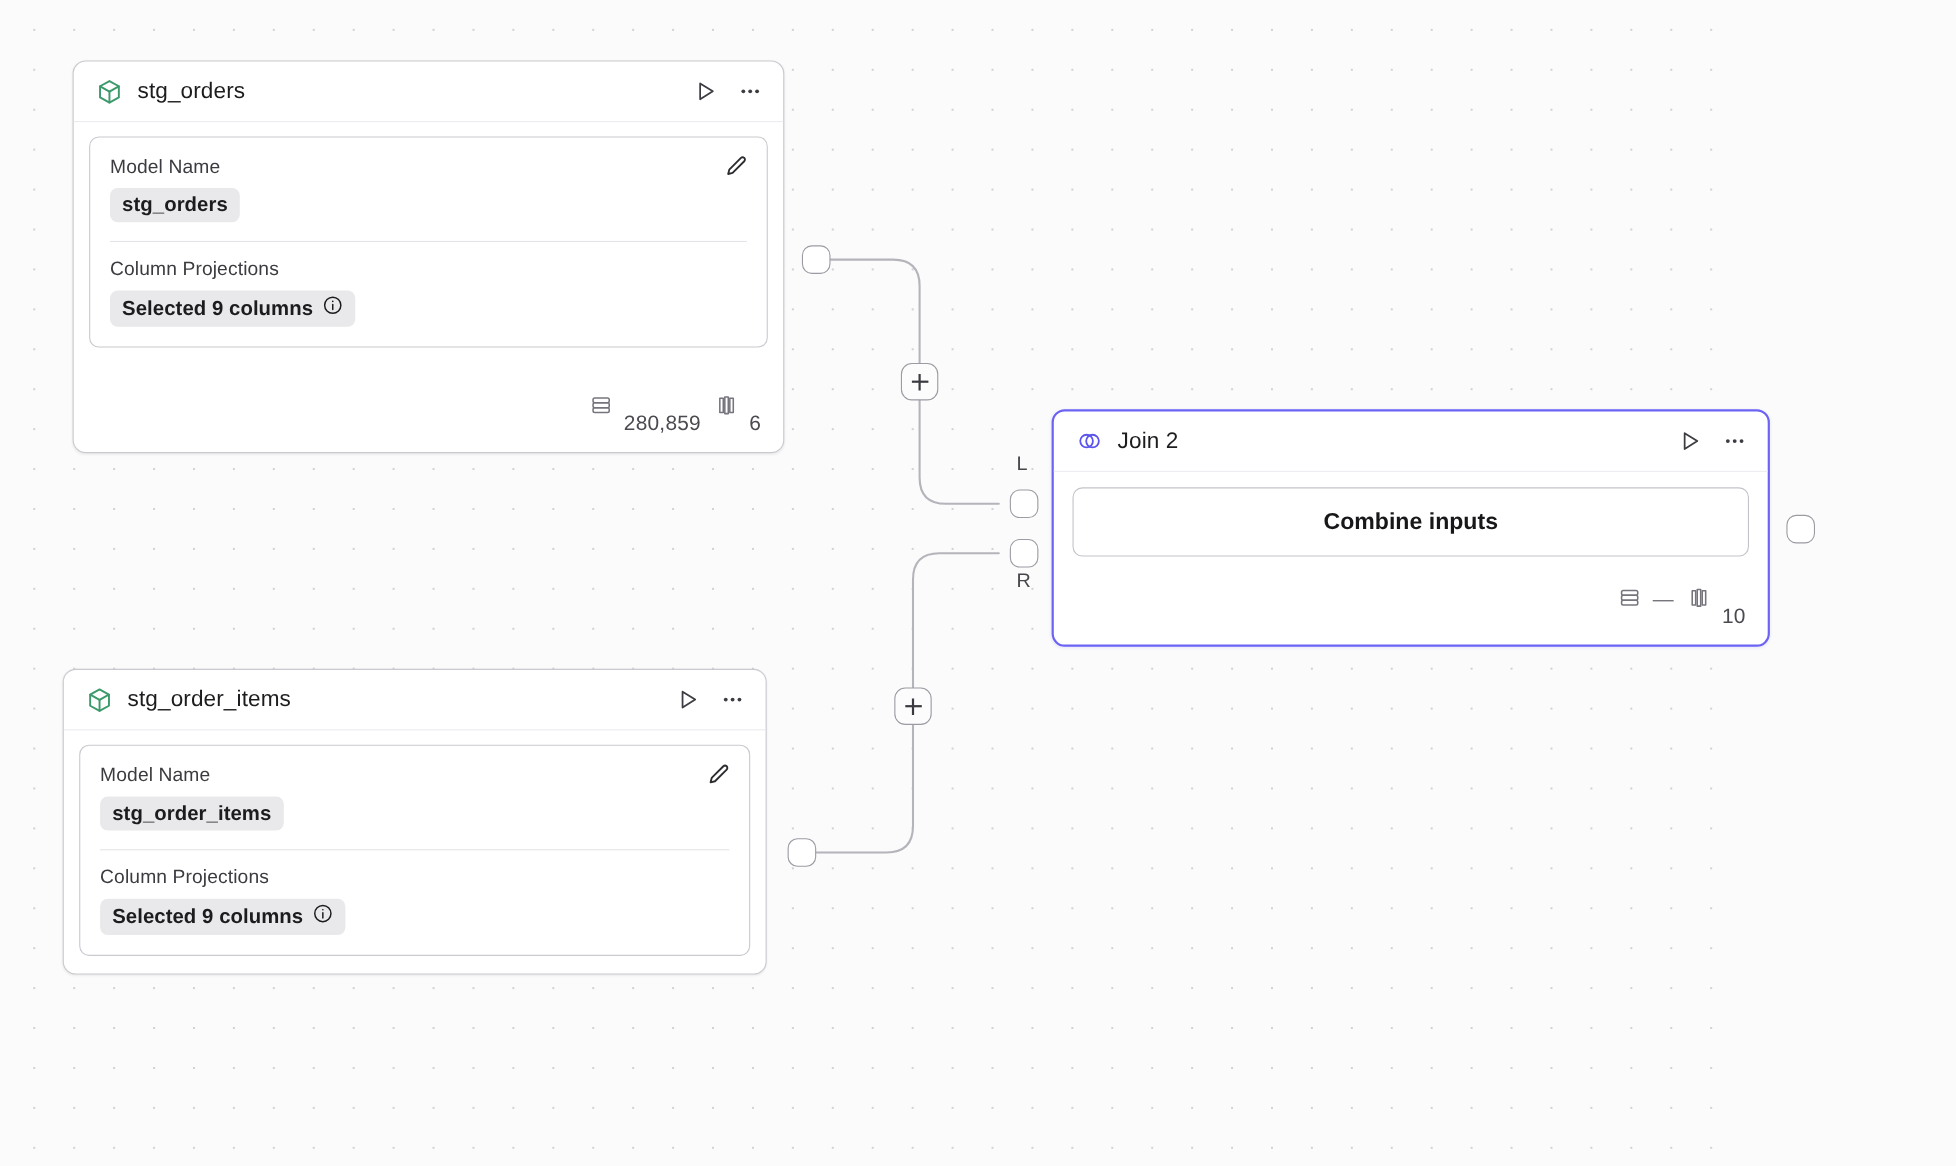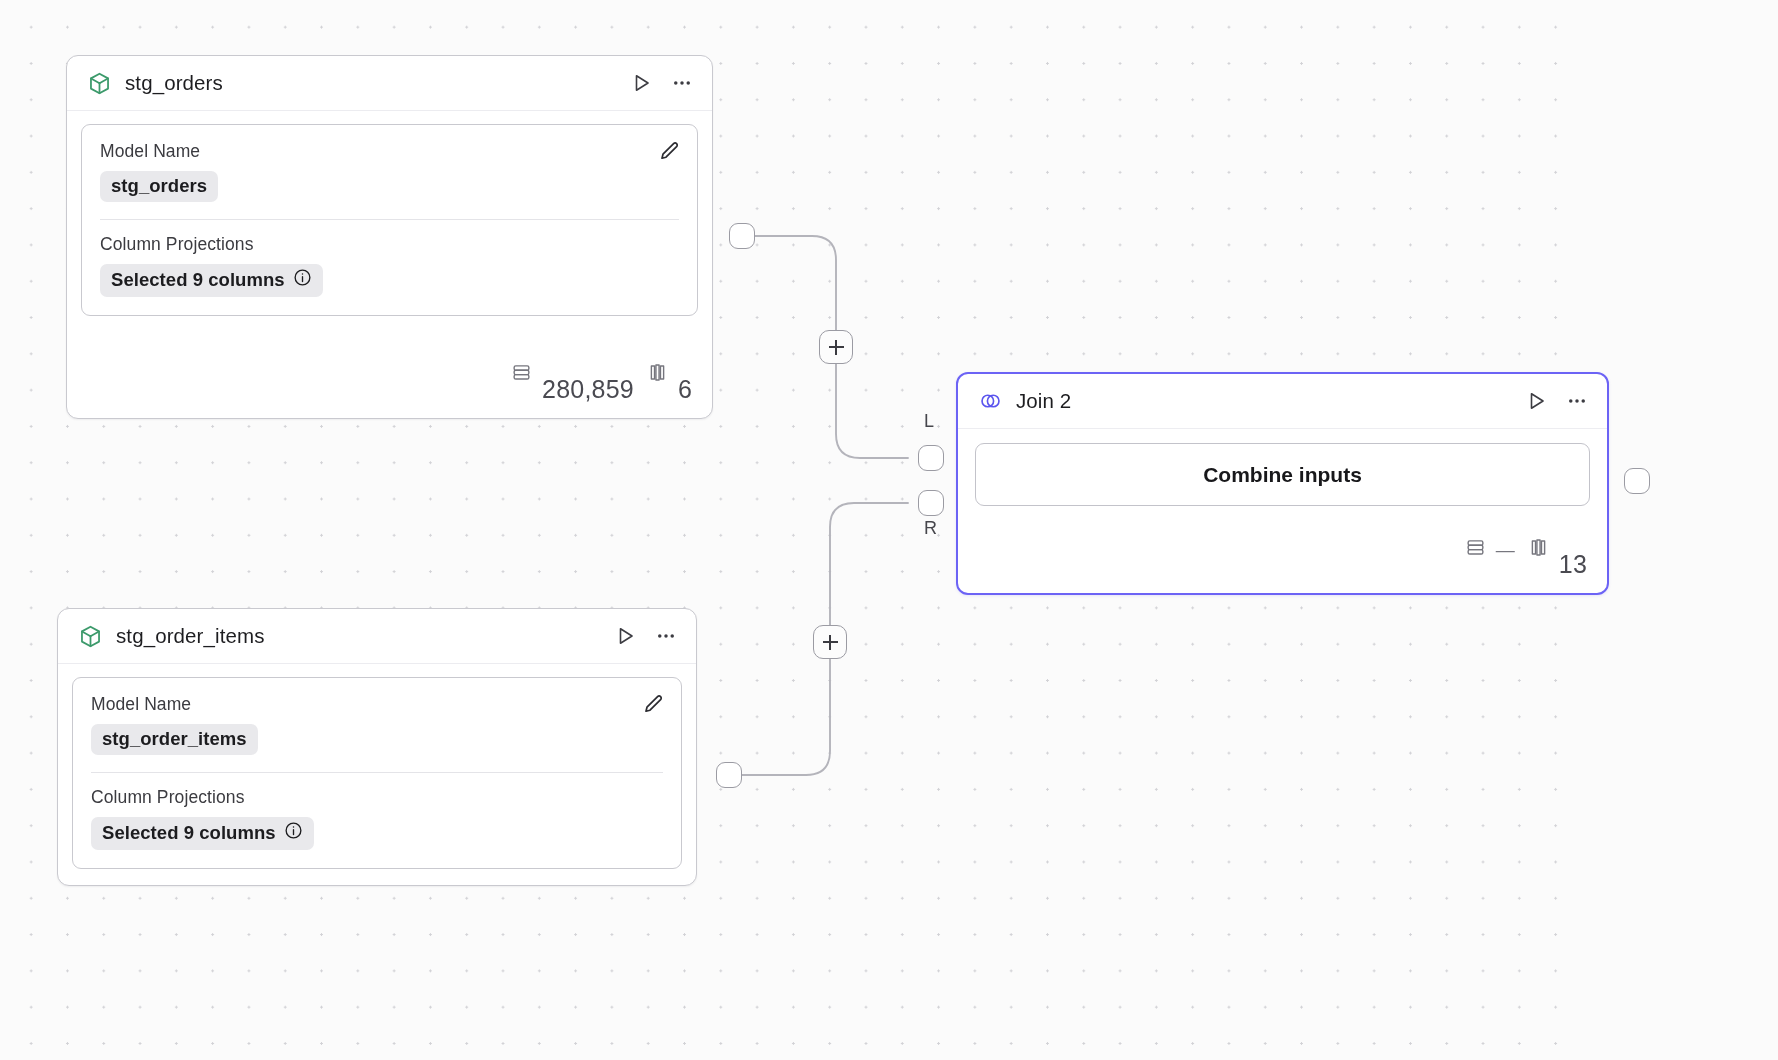--- a/index.html
+++ b/index.html
@@ -129,21 +129,21 @@
   .node-footer {
     display: flex;
     align-items: center;
     justify-content: flex-end;
     gap: 13px;
     padding: 13px 20px 14px 20px;
     font-size: 19px;
     color: #55555c;
   }
   .stat { display: flex; align-items: center; gap: 10px; }
-  .stat-value { font-size: 25px; color: #4a4a51; letter-spacing: .2px; margin-top: 30px; }
+  .stat-value { font-size: 19px; color: #4a4a51; letter-spacing: .2px; margin-top: 30px; }
   .stat-dash { color: #76767e; font-size: 19px; }
 
   
   .combine-btn {
     display: flex;
     align-items: center;
     justify-content: center;
     height: 63px;
     border: 1px solid #c3c3ca;
     border-radius: 9px;
@@ -388,21 +388,21 @@
         <span class="stat-dash">—</span>
       </span>
       <span class="stat">
         <span>
           <svg width="21" height="21" viewBox="0 0 24 24" fill="none" stroke="#75757d" stroke-width="1.6" stroke-linejoin="round">
             <path d="M5 4.6h3.6v14.8H5z"></path>
             <path d="M10.2 3.4h3.6v17.2h-3.6z"></path>
             <path d="M15.4 4.6H19v14.8h-3.6z"></path>
           </svg>
         </span>
-        <span class="stat-value">13</span>
+        <span class="stat-value">10</span>
       </span>
     </div>
   </div>
 
   <div class="port" style="left:918px; top:445px;"></div>
   <div class="port-label" style="left:924px; top:411px;">L</div>
 
   <div class="port" style="left:918px; top:490px;"></div>
   <div class="port-label" style="left:924px; top:518px;">R</div>
 

